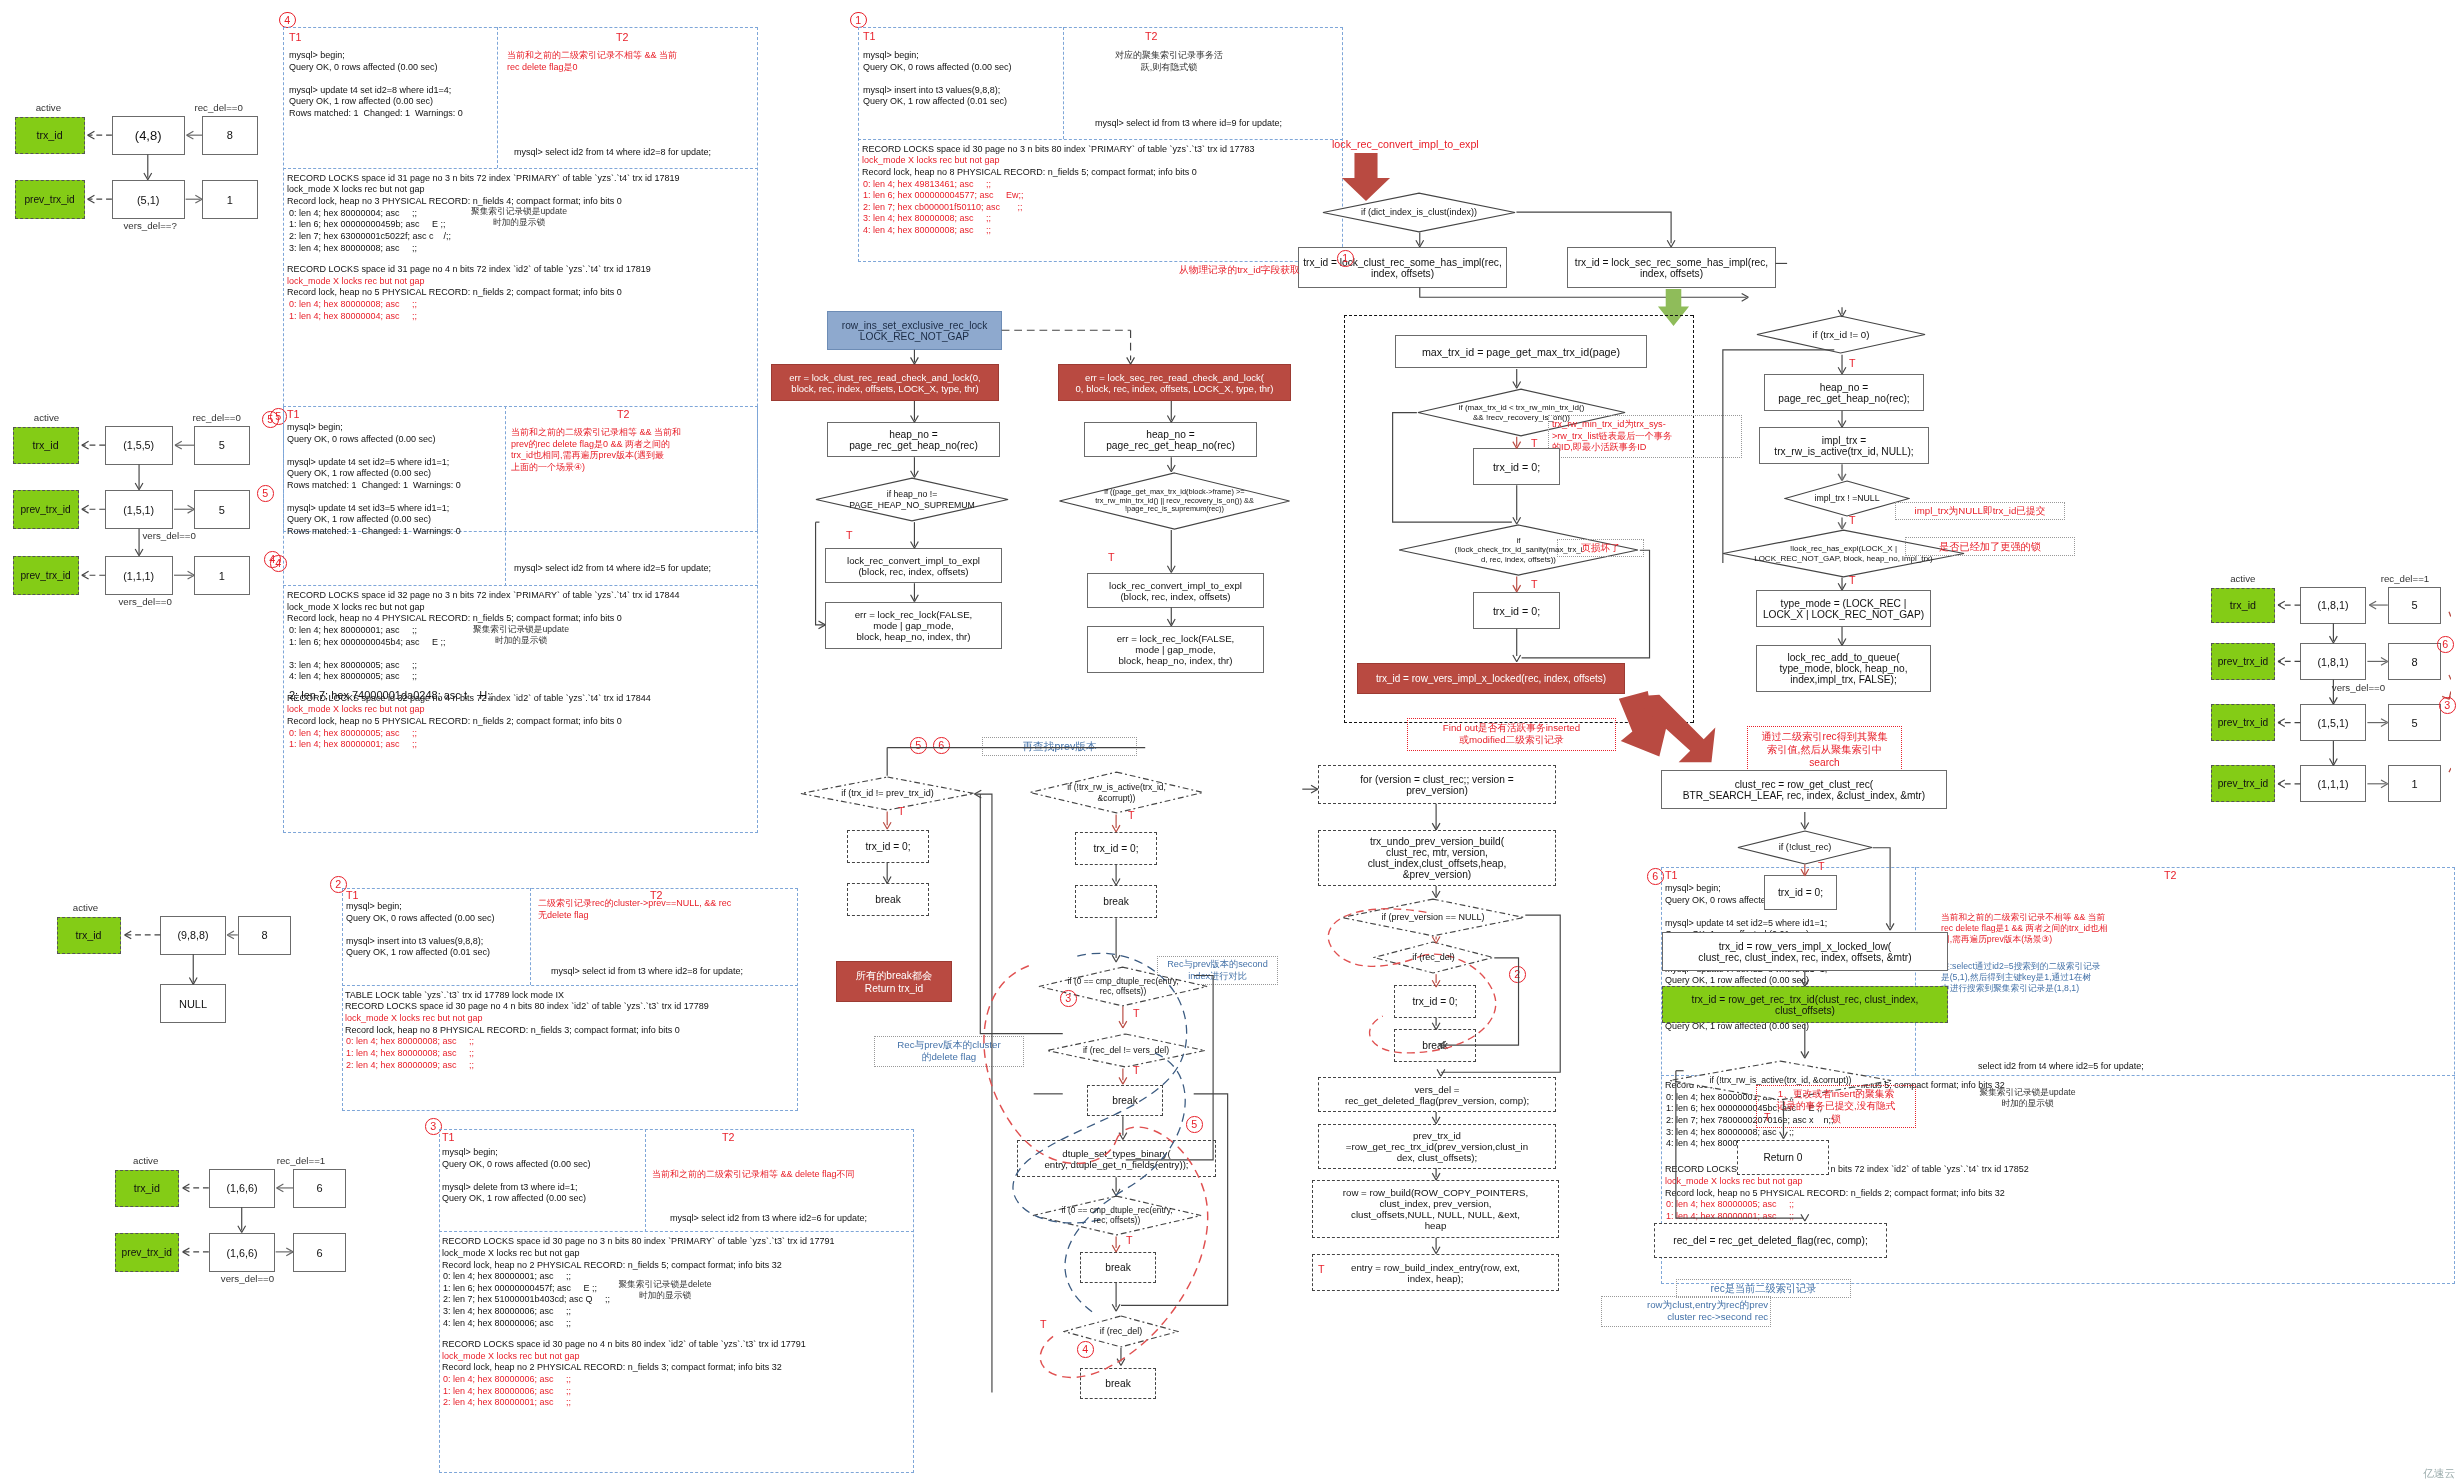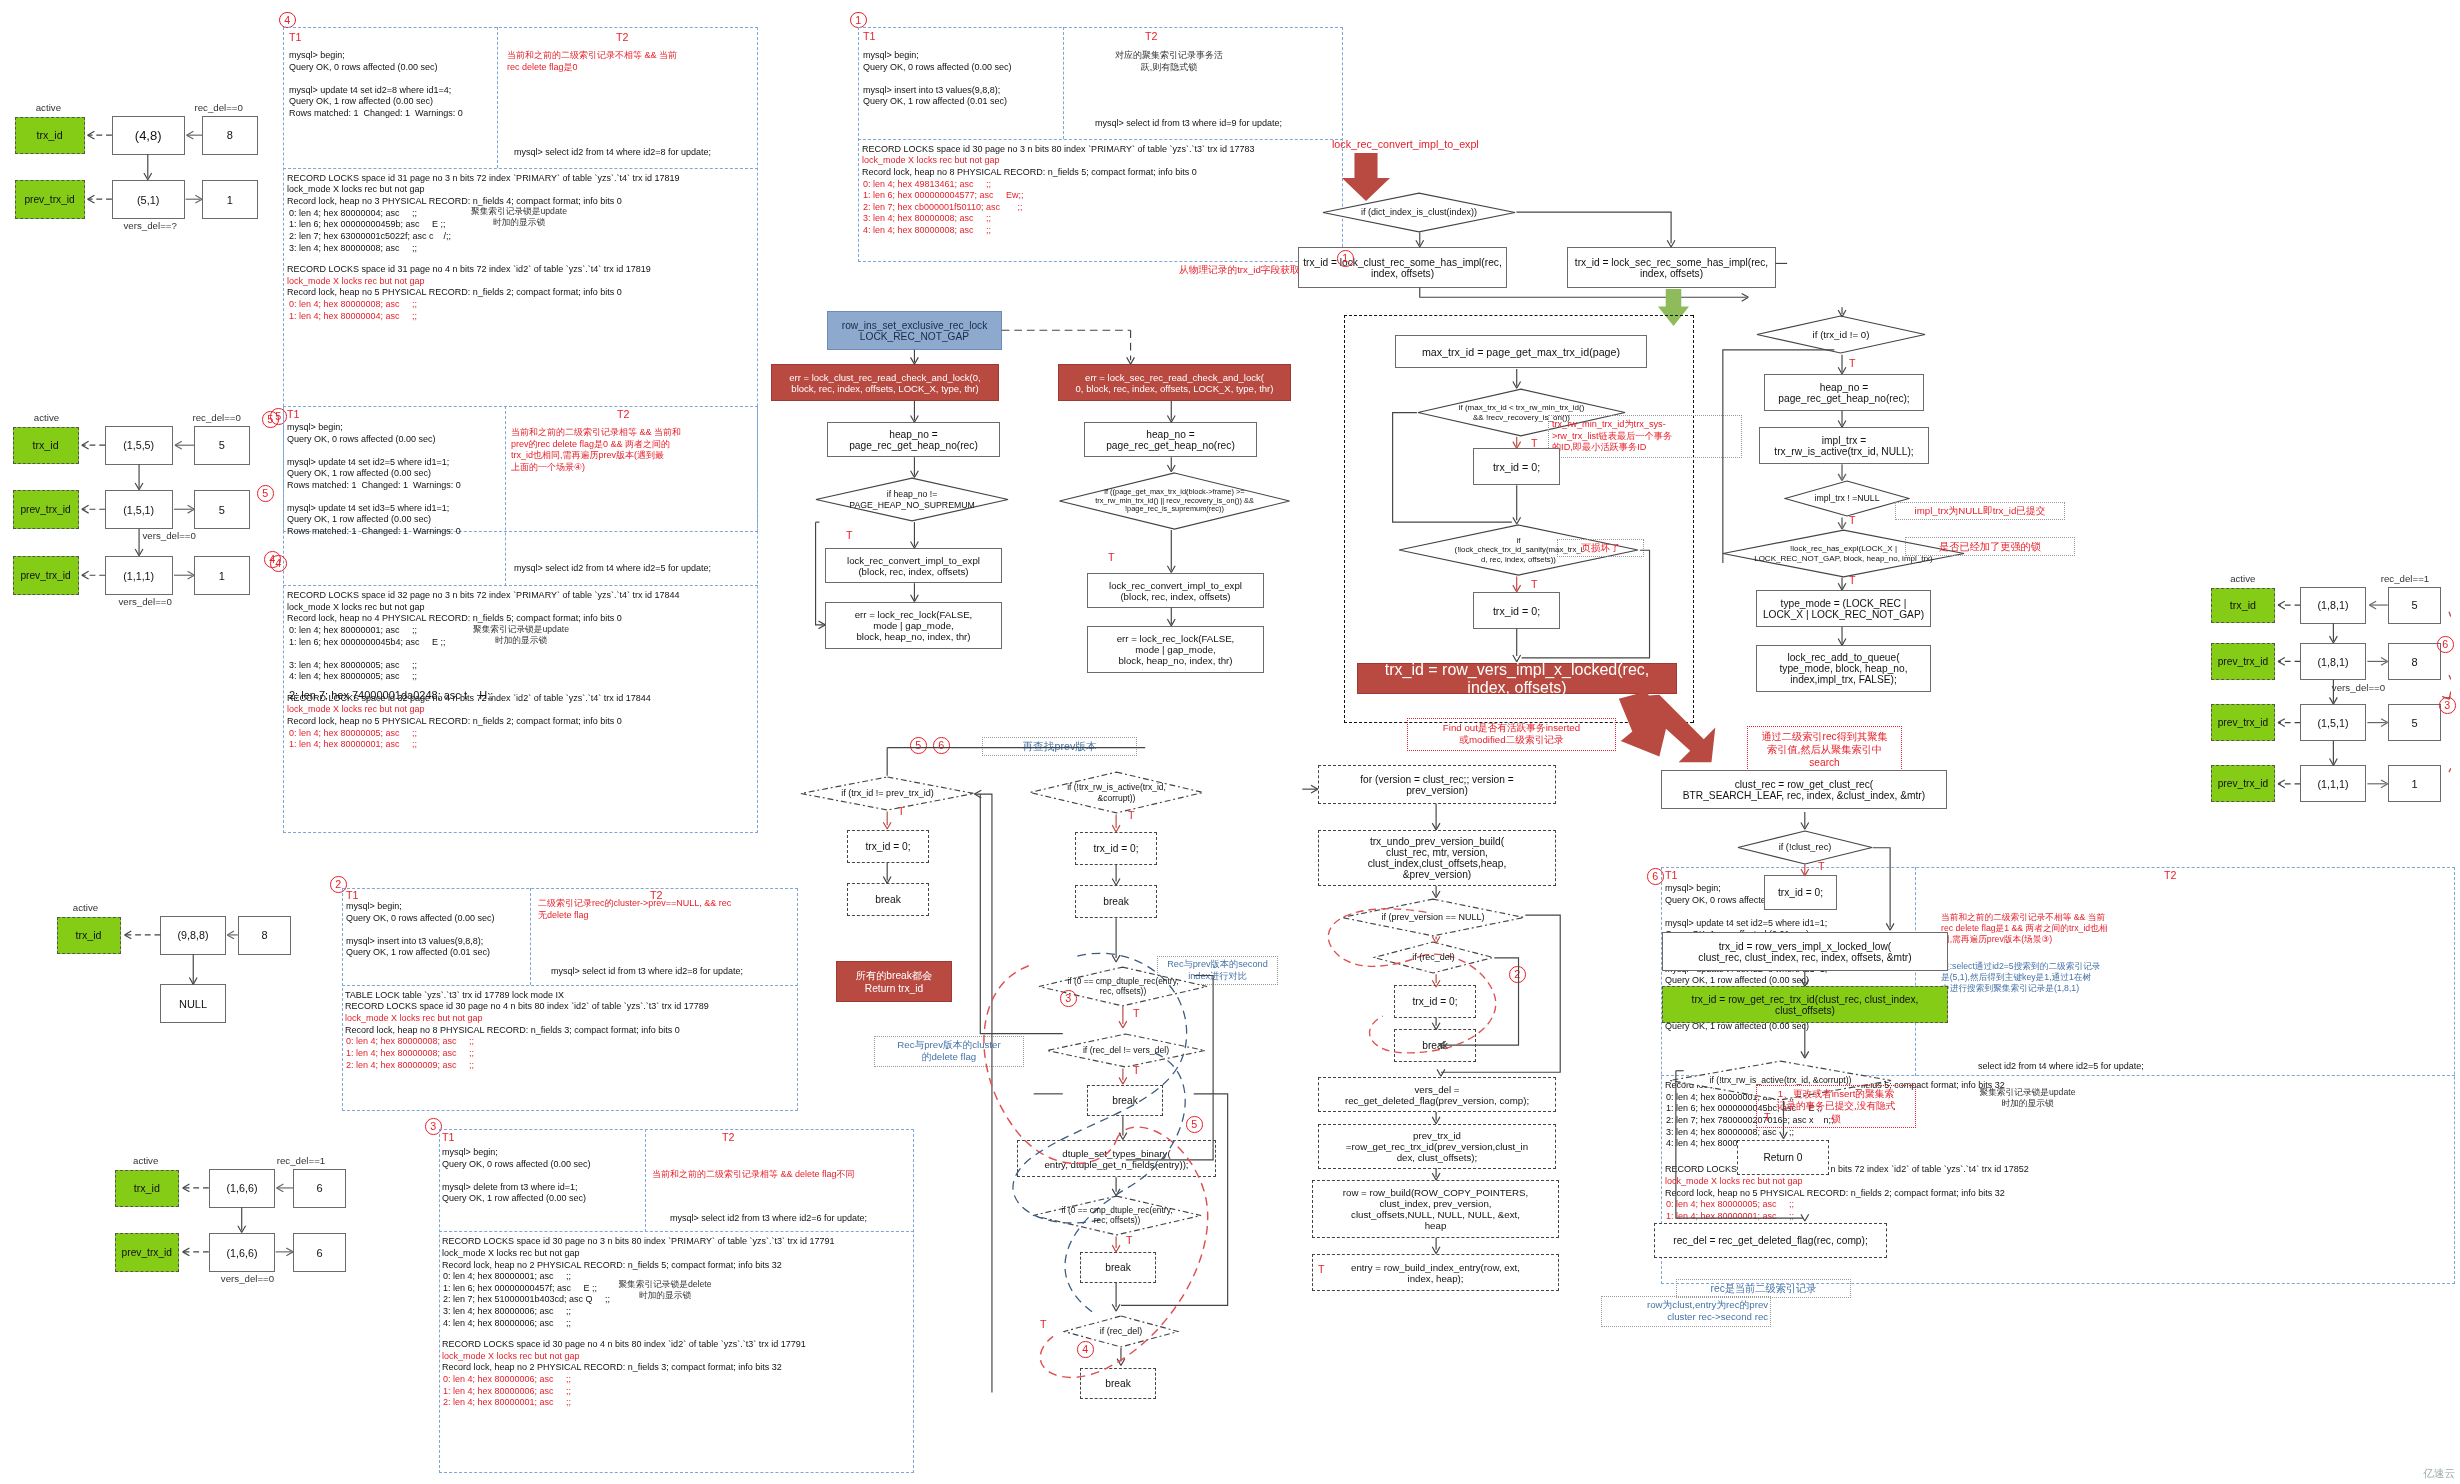--- a/index.html
+++ b/index.html
@@ -579,21 +579,21 @@
       <polygon points="125,1 249,27 125,53 1,27" fill="#fff" stroke="#444" stroke-width="1.2"></polygon>
     </svg>
   <div class="dlabel" style="font-size:7.8px;white-space:pre-line;width:218px;">if
 (!lock_check_trx_id_sanity(max_trx_i
 d, rec, index, offsets))</div>
 </div>
 <div class="abs greyframe txt red" style="left:1557px;top:539px;width:87px;padding:1.9px;font-size:9.7px;text-align:center;">页损坏了</div>
 <div class="abs box" style="left:1473px;top:592px;width:87px;height:37px;font-size:10.7px;">
   <span>trx_id = 0;</span>
   </div>
-<div class="abs redbox" style="left:1357px;top:663px;width:320px;height:31px;font-size:16px;justify-content:flex-end;">
+<div class="abs redbox" style="left:1357px;top:663px;width:268px;height:31px;font-size:10px;">
   <span>trx_id = row_vers_impl_x_locked(rec, index, offsets)</span>
   </div>
 <div class="abs redframe txt red" style="left:1407px;top:718px;width:209px;padding:2.9px;font-size:9.7px;text-align:center;">Find out是否有活跃事务inserted
 或modified二级索引记录</div>
 <svg class="abs" style="left:1611px;top:689px;" width="116" height="82" viewBox="0 0 120 85">
   <polygon points="8,10 38,2 42,24 62,20 50,70 10,54 22,44" fill="#b94a41"></polygon>
   <polygon points="20,8 50,6 96,52 108,40 104,76 70,76 82,64 40,26" fill="#b94a41"></polygon>
 </svg>
 
 <svg class="abs" style="left:1349px;top:330px;" width="349" height="359" viewBox="0 0 360 370">

